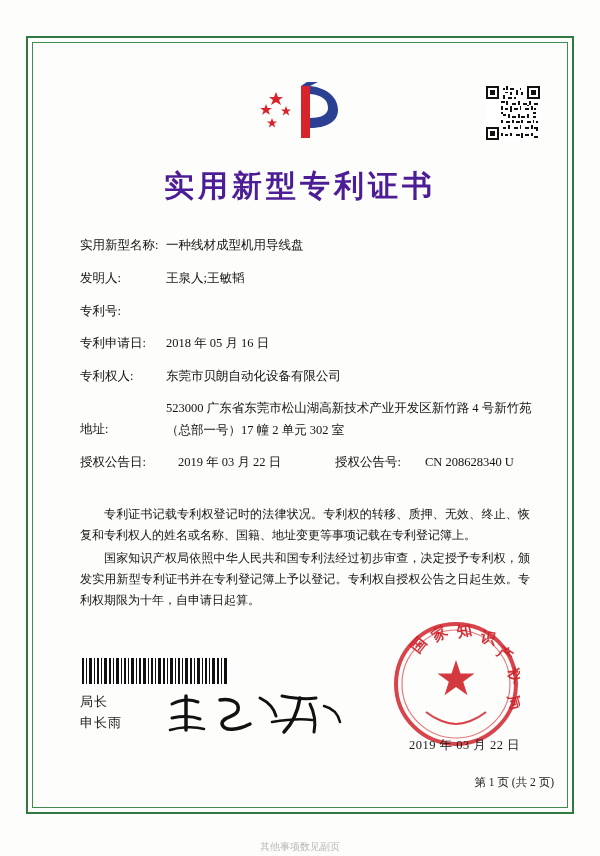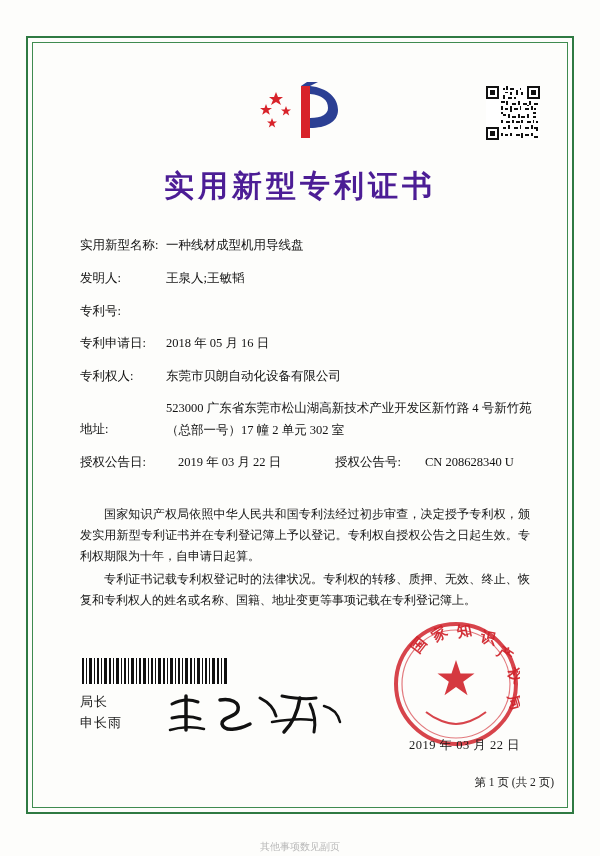--- a/index.html
+++ b/index.html
@@ -363,22 +363,22 @@
           <span class="field-value">2019 年 03 月 22 日</span>
         </span>
         <span class="col-b">
           <span class="field-label">授权公告号:</span>
           <span class="field-value">CN 208628340 U</span>
         </span>
       </div>
     </div>
 
     <div class="paragraphs">
+      <p>专利证书记载专利权登记时的法律状况。专利权的转移、质押、无效、终止、恢复和专利权人的姓名或名称、国籍、地址变更等事项记载在专利登记簿上。</p>
       <p>国家知识产权局依照中华人民共和国专利法经过初步审查，决定授予专利权，颁发实用新型专利证书并在专利登记簿上予以登记。专利权自授权公告之日起生效。专利权期限为十年，自申请日起算。</p>
-      <p>专利证书记载专利权登记时的法律状况。专利权的转移、质押、无效、终止、恢复和专利权人的姓名或名称、国籍、地址变更等事项记载在专利登记簿上。</p>
     </div>
 
     <svg class="barcode" viewBox="0 0 150 26" shape-rendering="crispEdges">
       <rect width="150" height="26" fill="#ffffff"></rect>
       <g fill="#111111">
         <rect x="2" y="0" width="2" height="26"></rect>
           <rect x="6" y="0" width="1" height="26"></rect>
         <rect x="9" y="0" width="3" height="26"></rect>
           <rect x="14" y="0" width="1" height="26"></rect>
         <rect x="17" y="0" width="2" height="26"></rect>

